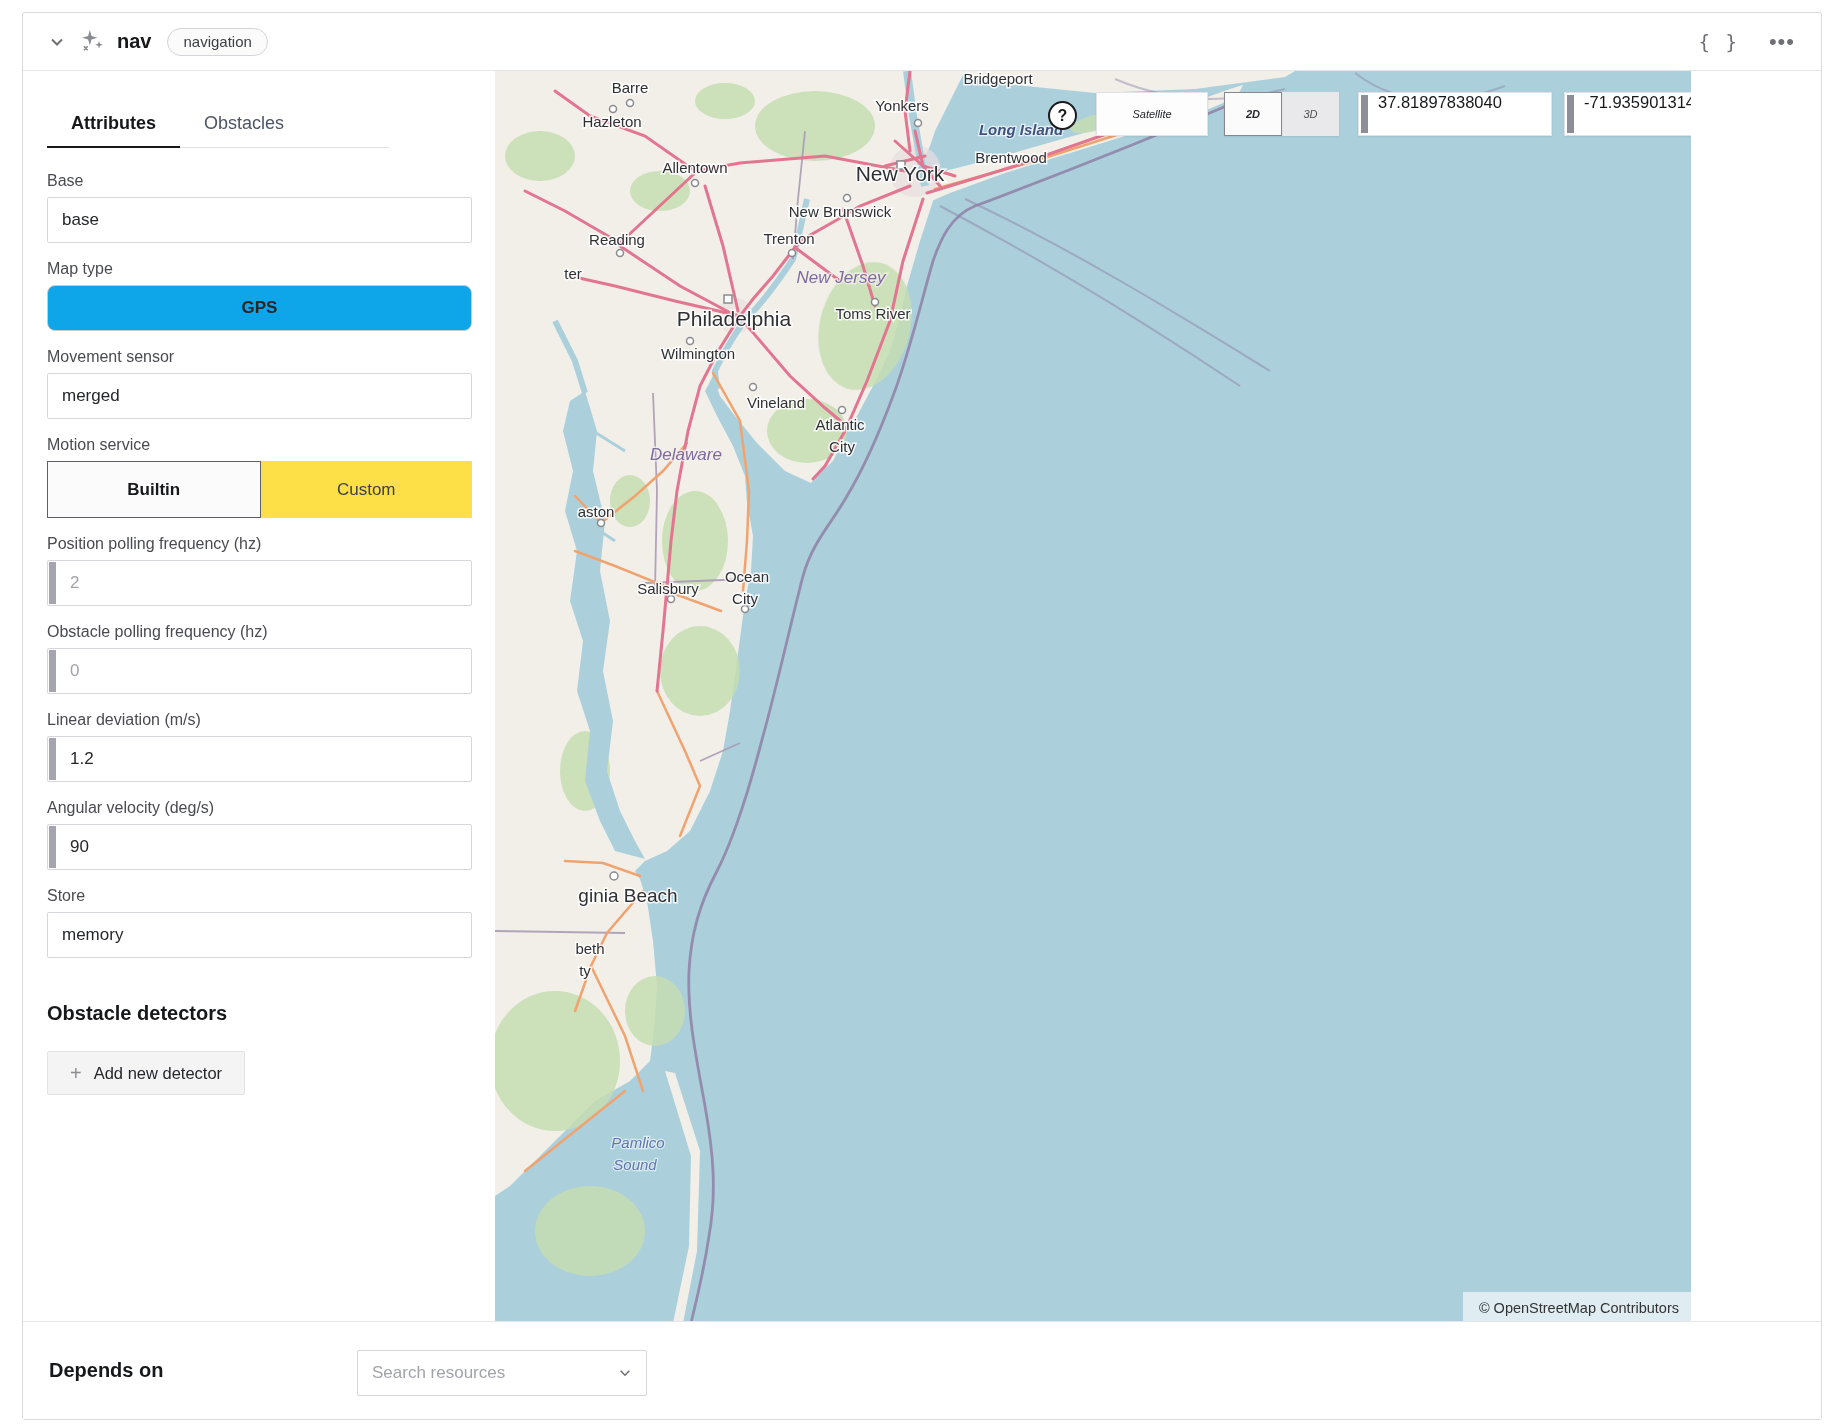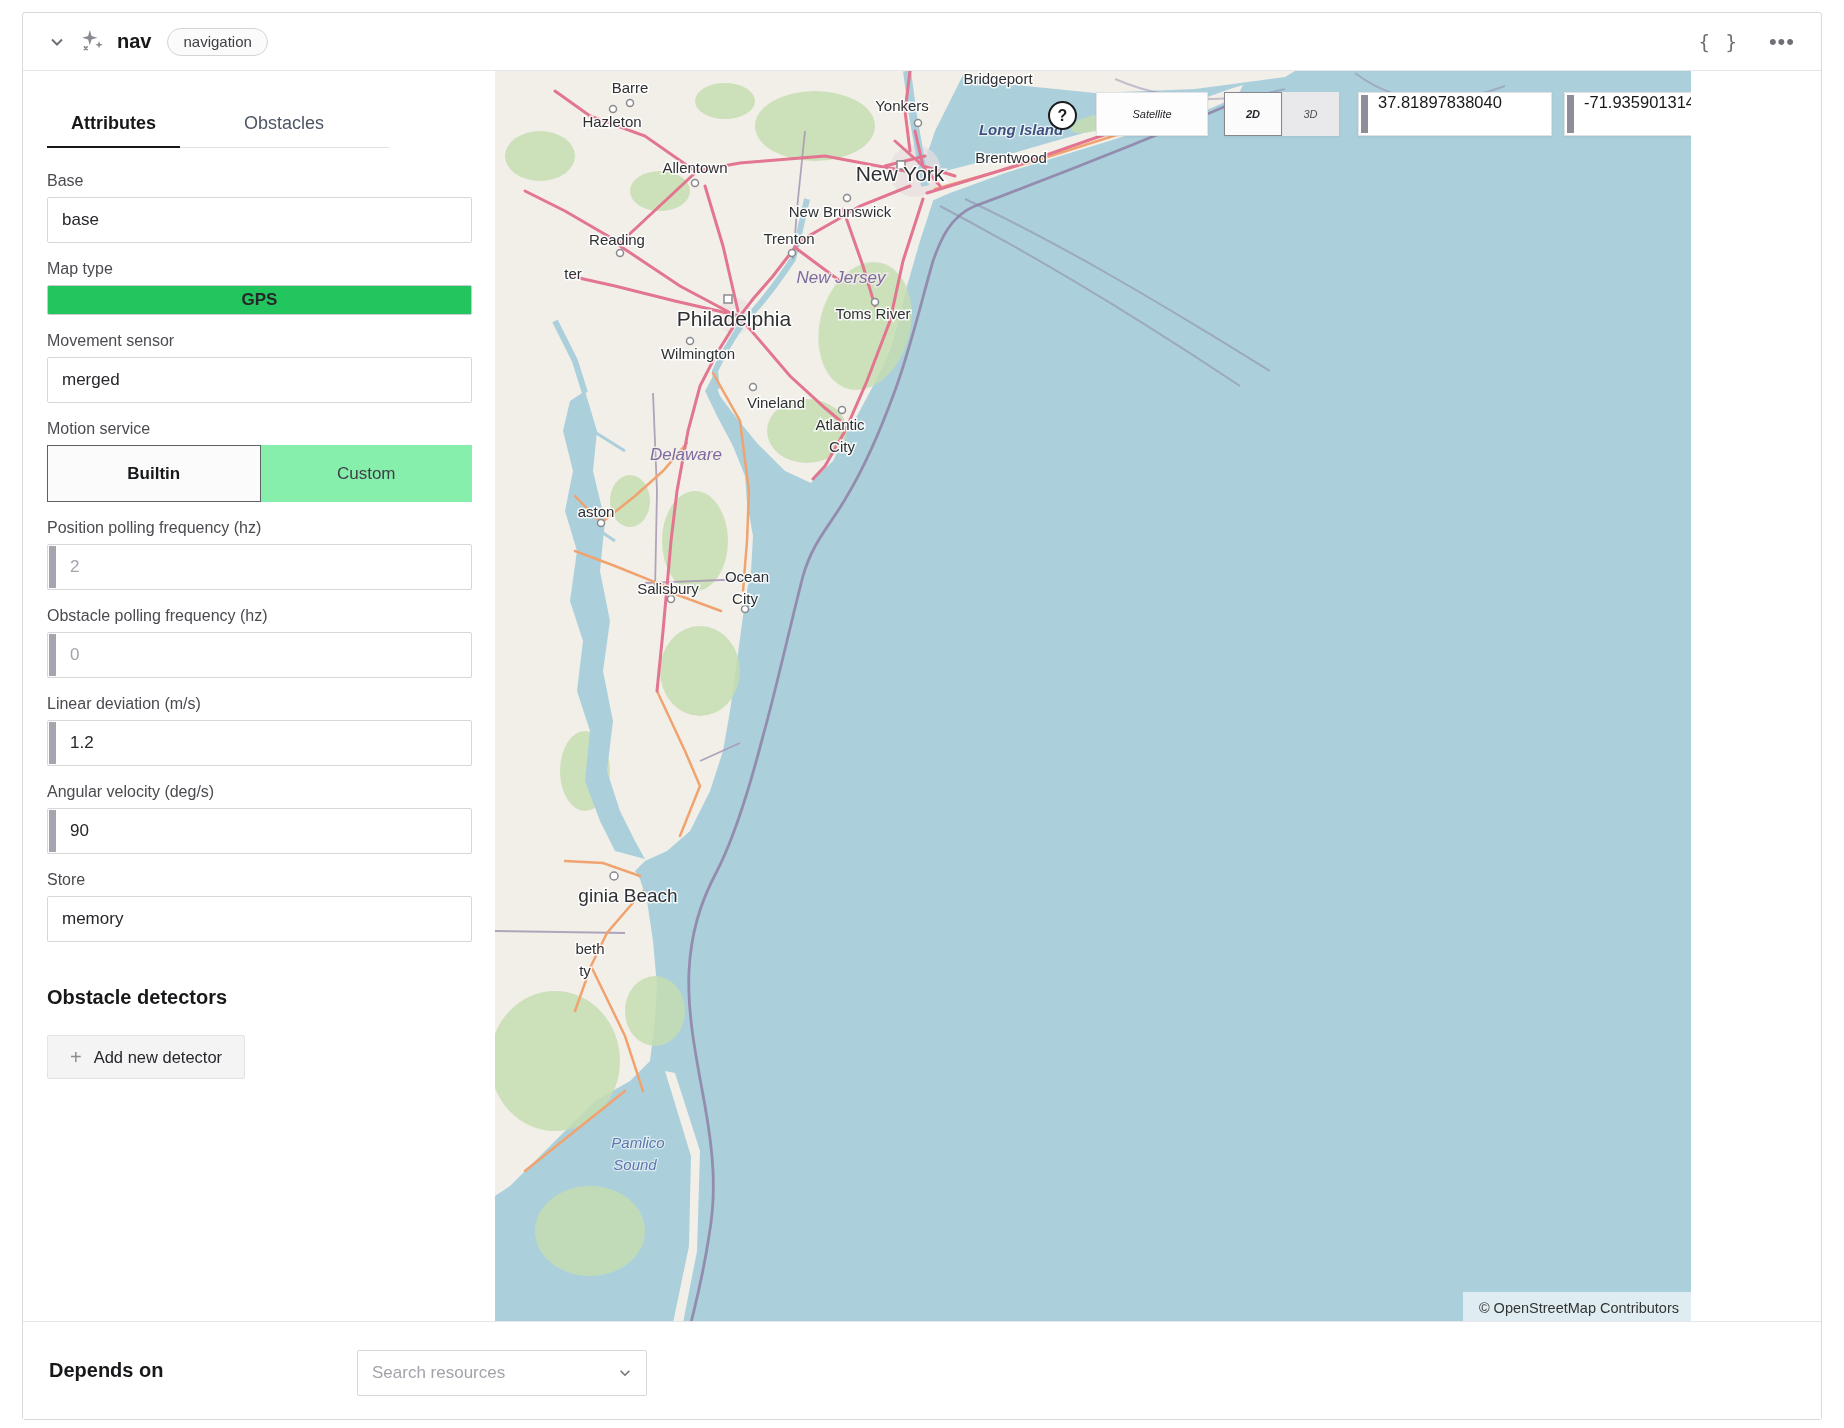--- a/index.html
+++ b/index.html
@@ -16,36 +16,36 @@
   .card-title { font-size:20px; font-weight:bold; color:#17181a; margin-right:16px; }
   .badge { border:1px solid #d4d4d8; background:#fbfbfc; color:#3f4045; border-radius:15px;
            padding:4px 15px; font-size:15px; line-height:1.2; }
   .hdr-right { margin-left:auto; display:flex; align-items:center; gap:30px; }
   .braces { font-size:19px; color:#6d6e73; letter-spacing:2px; cursor:pointer; font-family:"DejaVu Sans Mono", monospace; }
   .dots { color:#6f7075; font-size:22px; letter-spacing:1px; cursor:pointer; line-height:0; }
 
   
   .card-body { position:absolute; top:58px; left:0; width:1800px; height:1252px; display:flex; }
   .left-panel { width:472px; height:100%; padding:24px 24px 0 24px; background:#fff; }
-  .tabs { display:flex; border-bottom:1px solid #e0e0e4; width:342px; margin-top:8px;gap:40px; }
+  .tabs { display:flex; border-bottom:1px solid #e0e0e4; width:342px; margin-top:8px; }
   .tab { padding:10px 24px 12px 24px; font-size:18px; color:#4e5564; cursor:pointer; }
   .tab.active { color:#17181a; font-weight:bold; border-bottom:2px solid #17181a; margin-bottom:-1px; }
   .form { padding-top:24px; width:425px; }
   .field { margin-bottom:17px; }
   .field-label { display:block; font-size:16px; color:#4a4b50; margin-bottom:7px; }
   .tinput { width:100%; height:46px; border:1px solid #d7d7db; border-radius:2px; background:#fff;
             font-size:17px; color:#26272b; padding:0 14px; font-family:"Liberation Sans", sans-serif; outline:none; }
   .numwrap { position:relative; }
   .numwrap .tinput { padding-left:22px; }
   .numbar { position:absolute; left:2px; top:2px; bottom:2px; width:7px; background:#a4a5ae; }
   .tinput::placeholder { color:#a2a3ab; }
-  .gps-btn { width:100%; height:30px; background:#22c55e; border:1px solid #c9cace; border-radius:2px;
+  .gps-btn { width:100%; height:46px; background:#0ea5e9; border:1px solid #c9cace; border-radius:8px;
              font-size:17px; font-weight:bold; color:#26272b; cursor:pointer; font-family:"Liberation Sans", sans-serif; }
   .seg { display:flex; width:100%; height:57px; }
-  .seg-btn { flex:1; font-size:17px; cursor:pointer; border:none; background:#86efac; color:#3f4045;
+  .seg-btn { flex:1; font-size:17px; cursor:pointer; border:none; background:#fde047; color:#3f4045;
              font-family:"Liberation Sans", sans-serif; }
   .seg-btn.active { background:#fbfbfc; border:1px solid #5f6065; font-weight:bold; color:#17181a; }
   .section-heading { font-size:20px; font-weight:bold; color:#17181a; margin-top:44px; }
   .add-btn { margin-top:26px; height:44px; padding:0 22px; background:#f4f4f5; border:1px solid #e3e3e6;
              border-radius:2px; font-size:16.5px; color:#26272b; cursor:pointer; display:inline-flex;
              align-items:center; gap:12px; font-family:"Liberation Sans", sans-serif; }
   .plus { color:#8b8c92; font-size:20px; line-height:1; }
 
   
   .map-area { position:relative; width:1196px; height:1252px; overflow:hidden; background:#abd0dc; }

